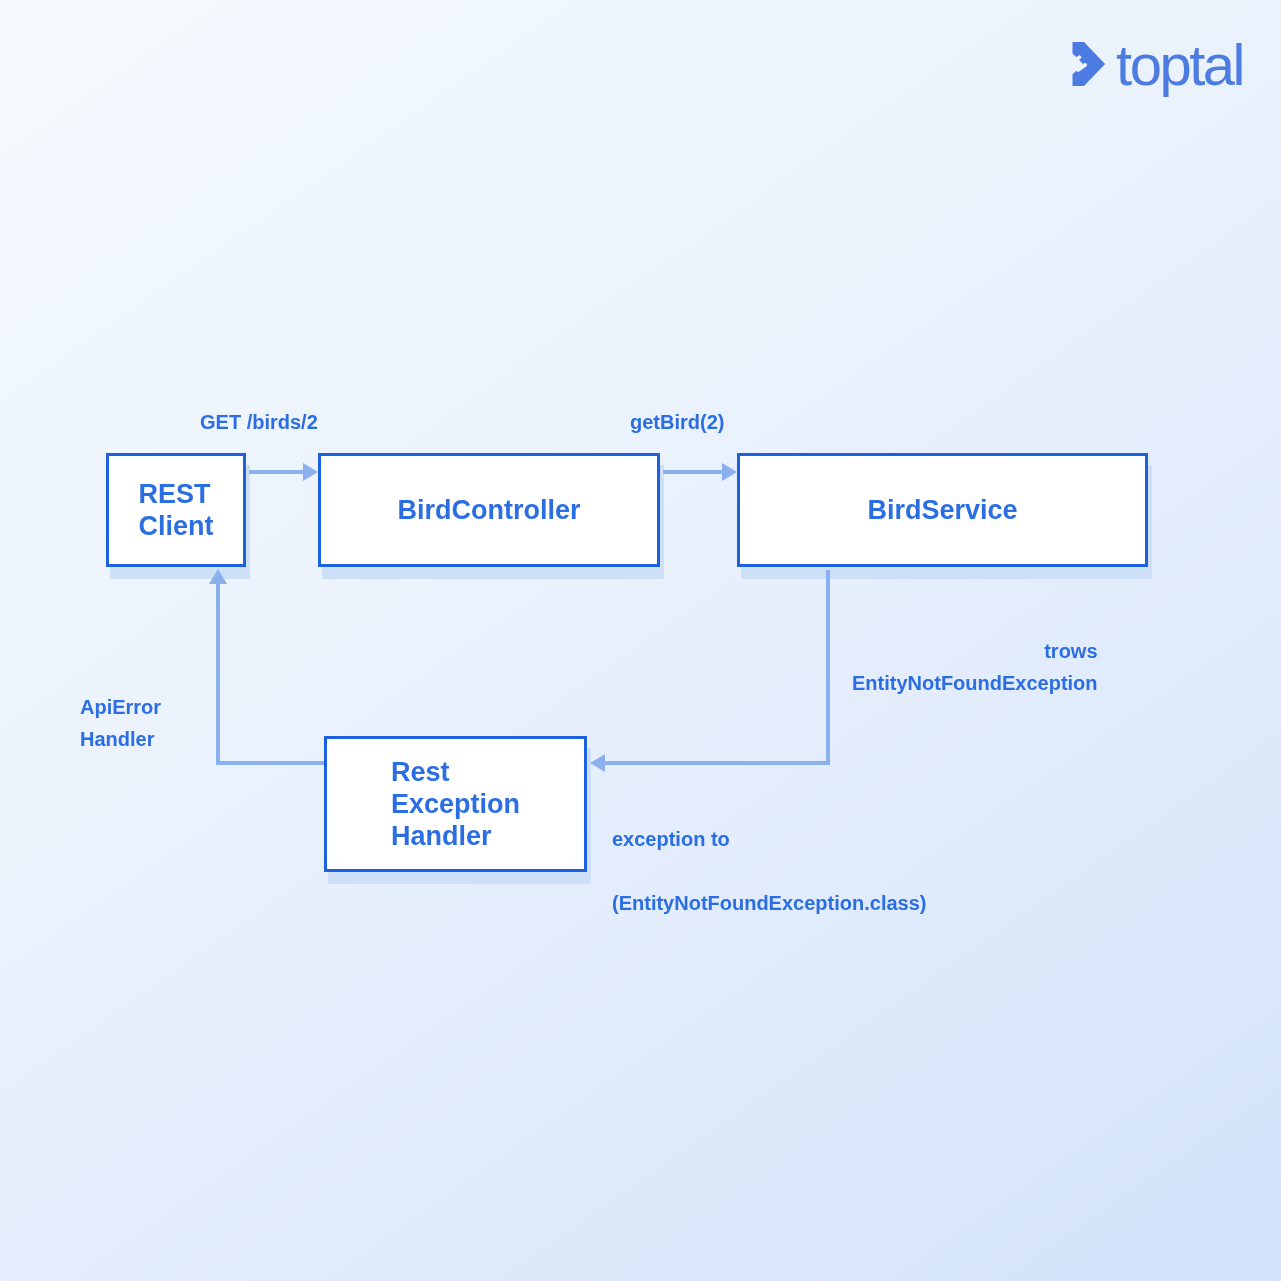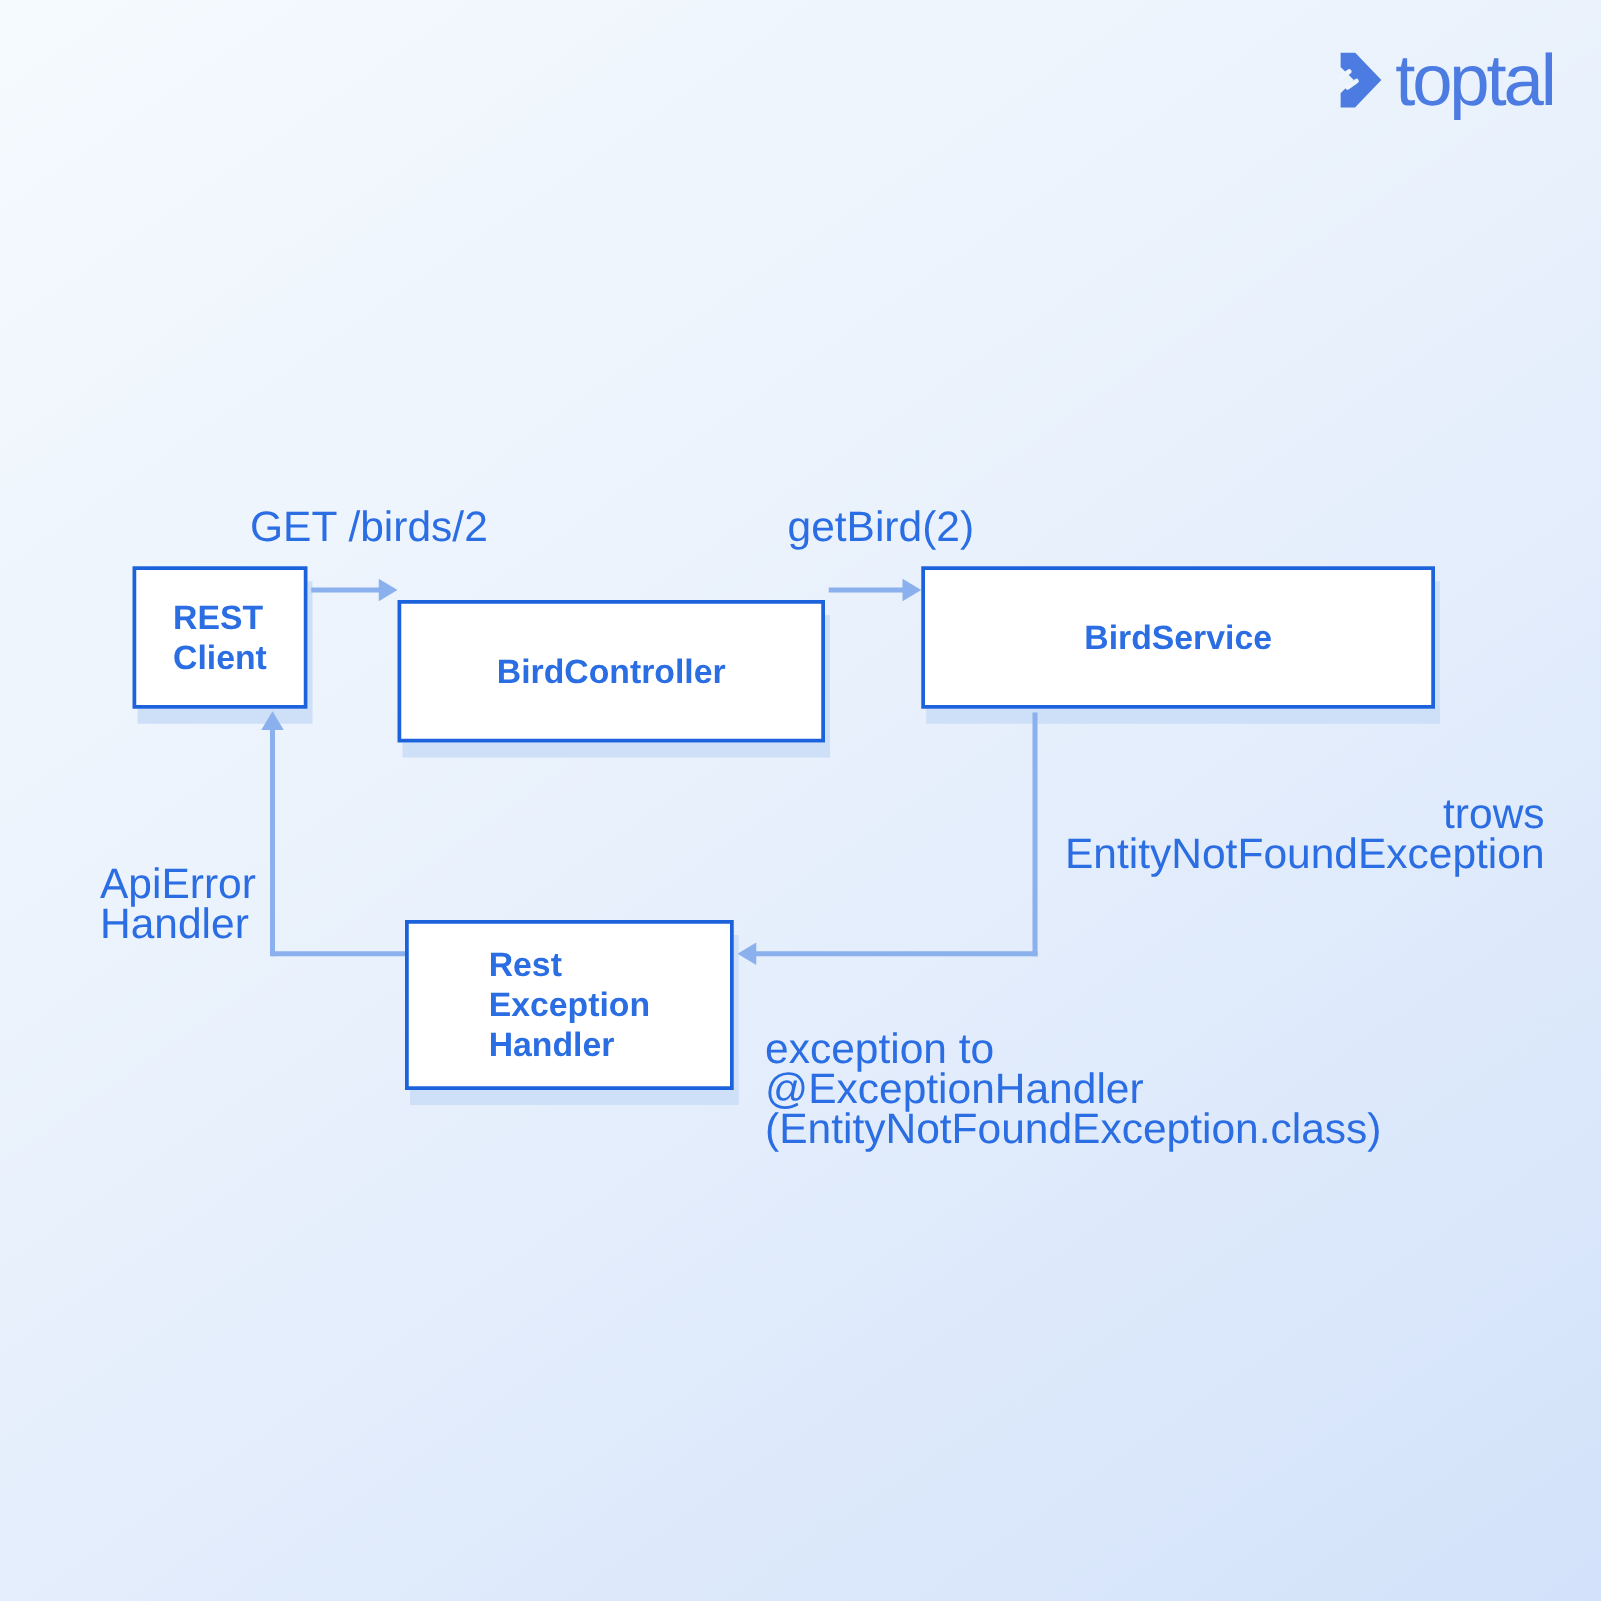--- a/index.html
+++ b/index.html
@@ -53,21 +53,21 @@
   }
   .node-label {
     color: var(--box-text);
     font-size: 27px;
     font-weight: 700;
     line-height: 32px;
     text-align: left;
   }
   .node-label.center { text-align: center; }
   #node-rest-client            { left: 106px; top: 453px; width: 140px; height: 114px; }
-  #node-bird-controller        { left: 318px; top: 480px; width: 342px; height: 114px; }
+  #node-bird-controller        { left: 318px; top: 453px; width: 342px; height: 114px; }
   #node-bird-service           { left: 737px; top: 453px; width: 411px; height: 114px; }
   #node-rest-exception-handler { left: 324px; top: 736px; width: 263px; height: 136px; }
 
   
   .line { position: absolute; background: var(--arrow); }
   #a1-line  { left: 249px; top: 470px; width: 55px;  height: 4px; }
   #a2-line  { left: 663px; top: 470px; width: 60px;  height: 4px; }
   #a3-vline { left: 826px; top: 570px; width: 4px;   height: 195px; }
   #a3-hline { left: 604px; top: 761px; width: 226px; height: 4px; }
   #a4-hline { left: 218px; top: 761px; width: 106px; height: 4px; }
@@ -79,22 +79,22 @@
   .head.up    { border-left: 9px solid transparent; border-right: 9px solid transparent; border-bottom: 15px solid var(--arrow); }
   #a1-head { left: 303px; top: 463px; }
   #a2-head { left: 722px; top: 463px; }
   #a3-head { left: 590px; top: 754px; }
   #a4-head { left: 209px; top: 569px; }
 
   
   .edge-label {
     position: absolute;
     color: var(--label-text);
-    font-size: 34px;
-    font-weight: 400;
+    font-size: 20px;
+    font-weight: 700;
     line-height: 32px;
     white-space: nowrap;
   }
   #label-get-birds  { left: 200px; top: 406px; }
   #label-get-bird   { left: 630px; top: 406px; text-align: center; }
   #label-throws     { left: 852px; top: 635px; text-align: right; }
   #label-api-error  { left: 80px;  top: 691px; }
   #label-spring     { left: 612px; top: 791px; }
 </style>
 </head>
@@ -160,17 +160,17 @@
   </div>
 
   <div class="edge-label" id="label-api-error">
     <span>ApiError</span><br>
     <span>Handler</span>
   </div>
 
   <div class="edge-label" id="label-spring">
     <br>
     <span>exception to</span><br>
-    <span>@ExceptionHandler</span><br>
+    <br>
     <span>(EntityNotFoundException.class)</span>
   </div>
 
 </div>
 
 </body></html>

